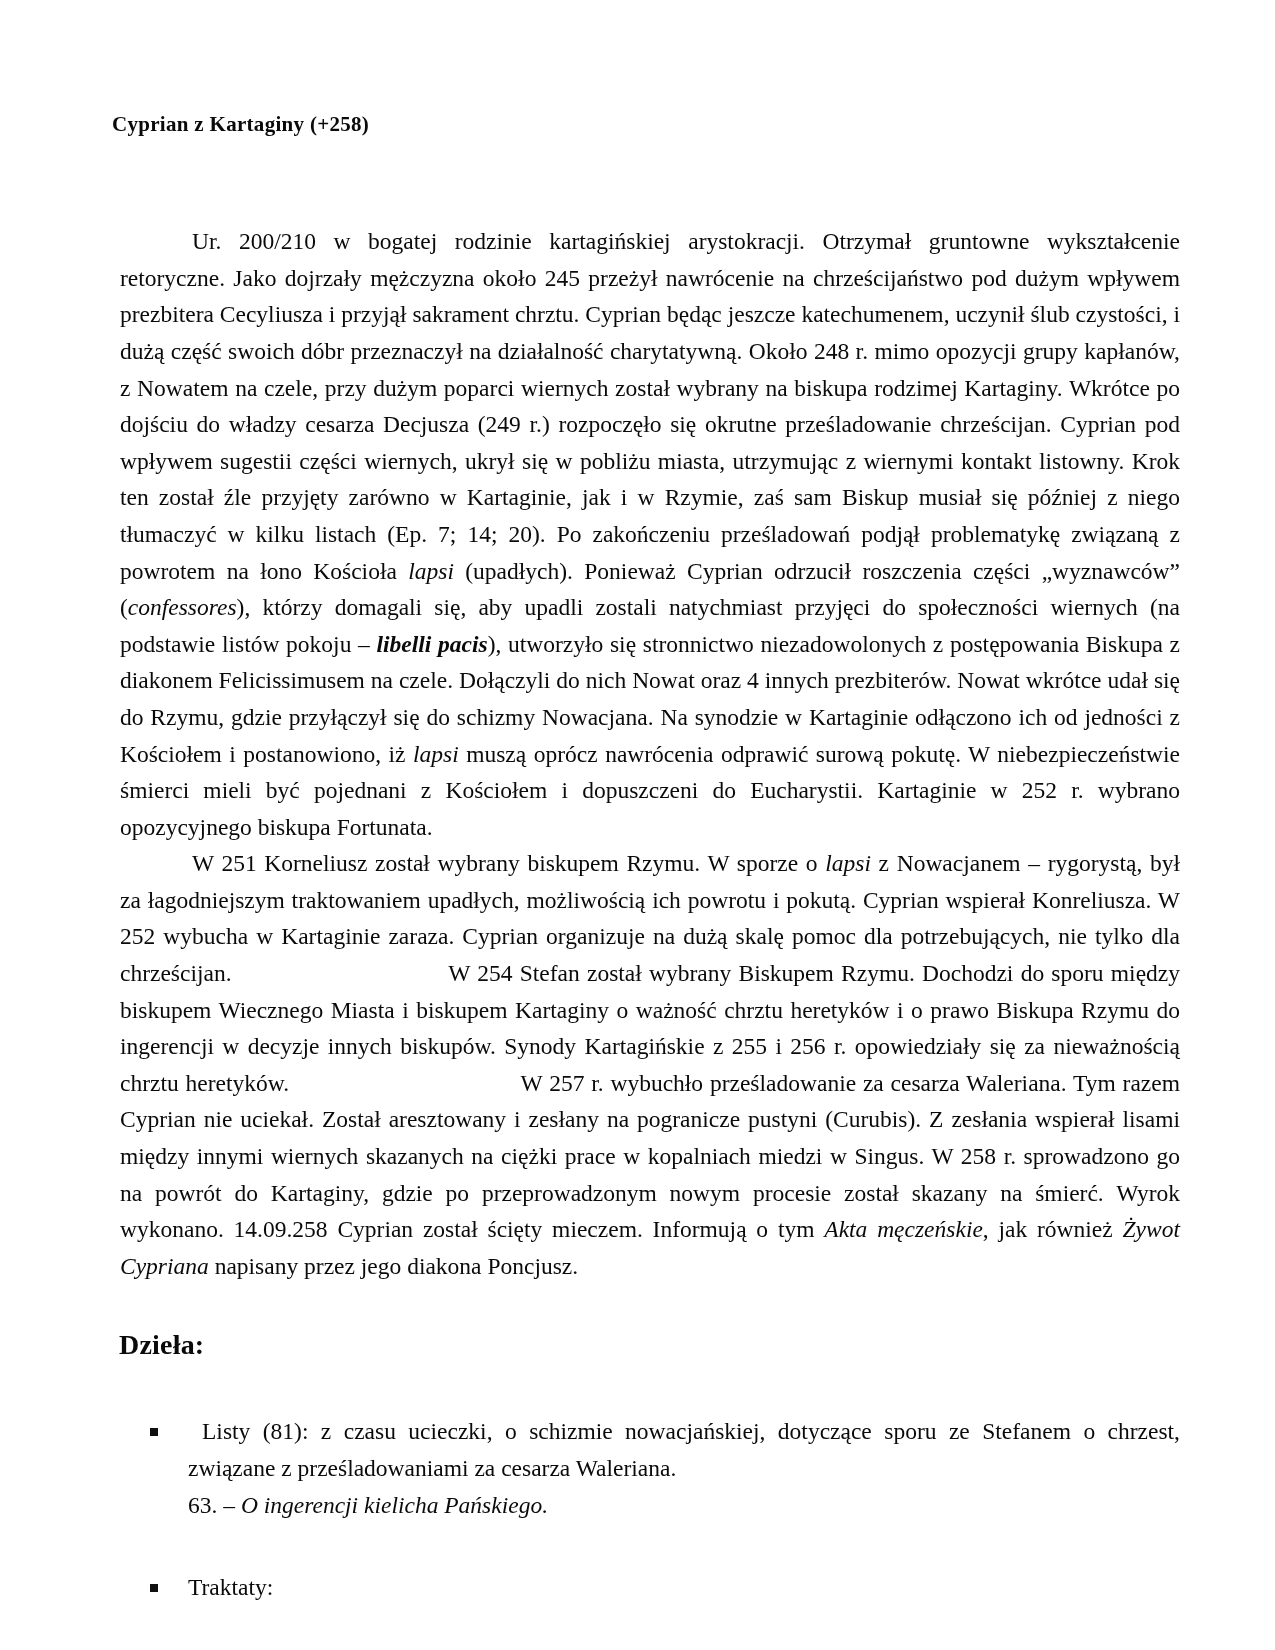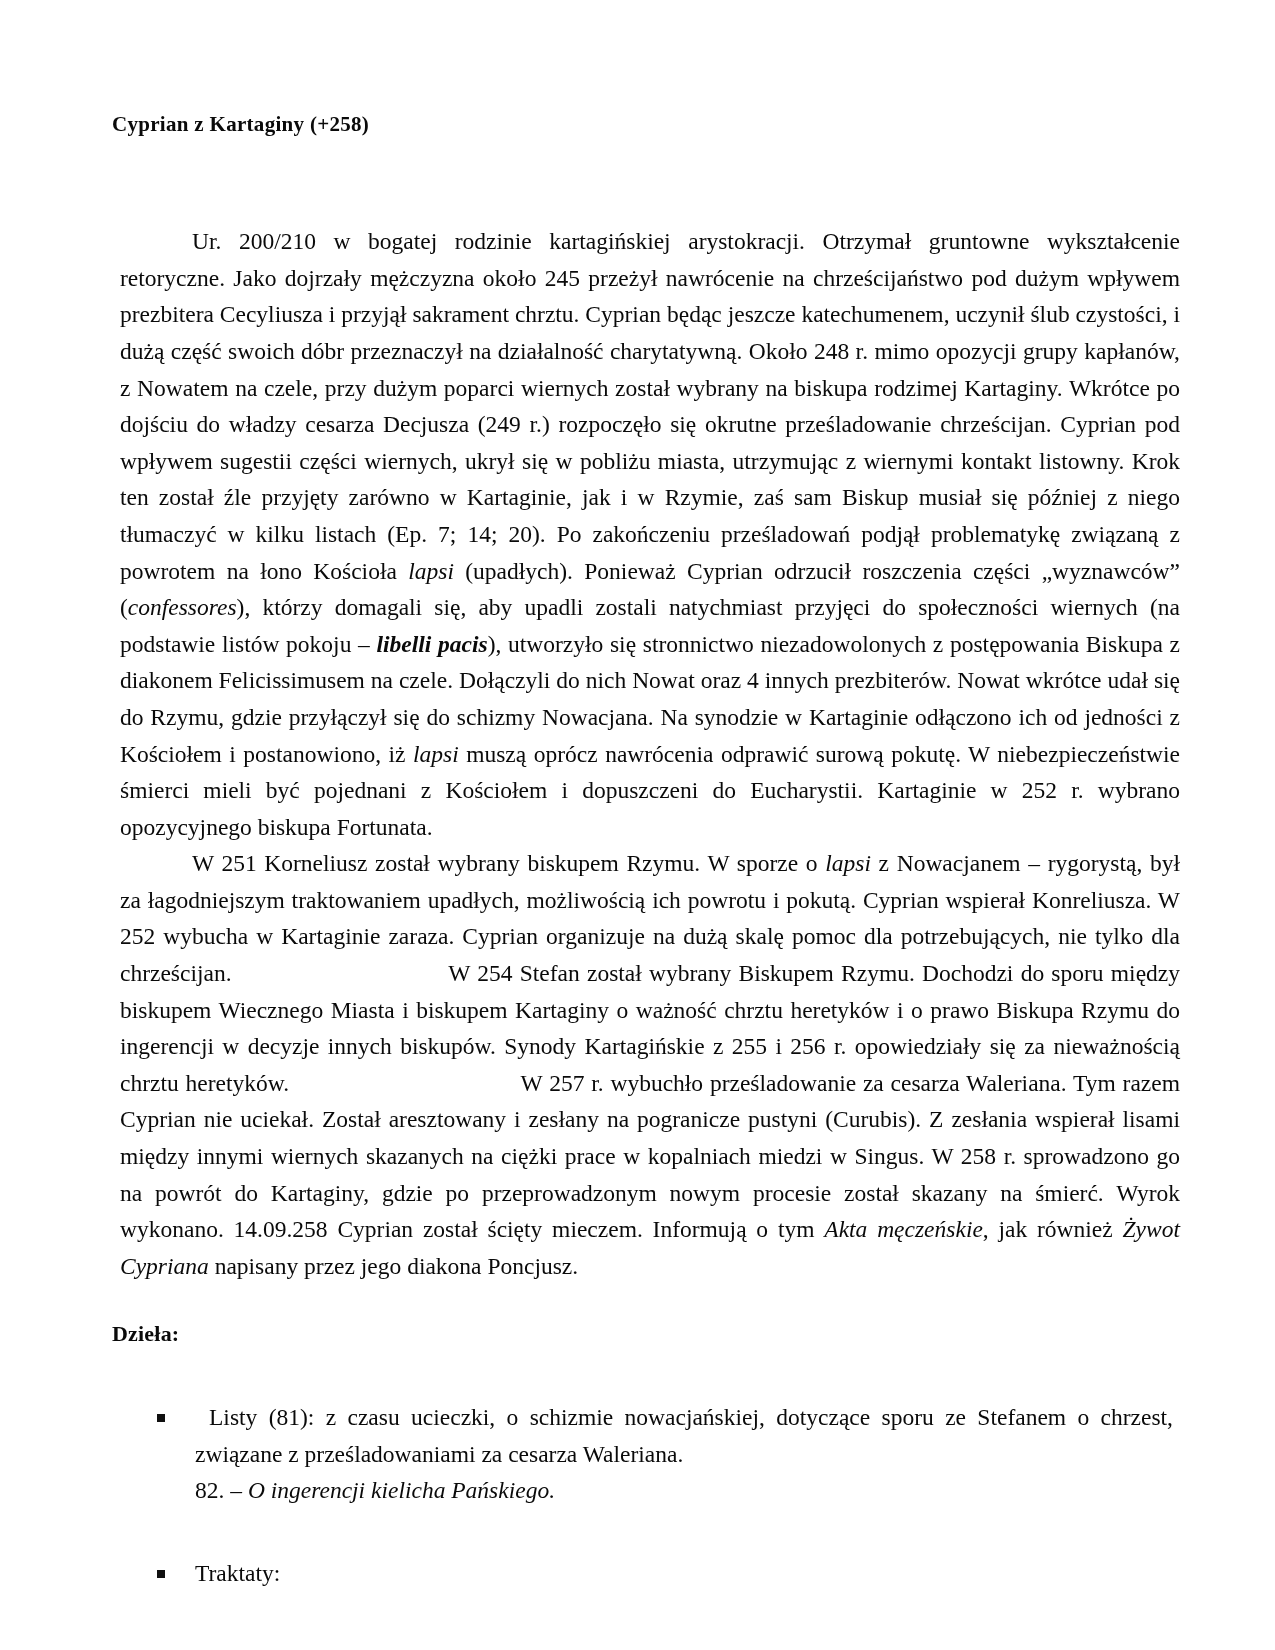--- a/index.html
+++ b/index.html
@@ -51,39 +51,39 @@
     -webkit-hyphens: none;
     hyphens: none;
   }
 
   p.body-par.indent {
     text-indent: 72px;
     margin-left: 8px;
   }
 
   .section-head {
-    font-size: 22px;
+    font-size: 28px;
     font-weight: bold;
-    margin: 0;
+    margin: 7px;
     line-height: 1.25;
     letter-spacing: 0.2px;
   }
   .gap-md { height: 36px; }
   .gap-lg { height: 44px; }
 
   ul.works {
     list-style: none;
     margin: 0;
     padding: 0;
   }
 
   ul.works > li {
     position: relative;
     padding-left: 76px;
-    margin: 7px;
+    margin: 0;
   }
 
   ul.works > li + li { margin-top: 46px; }
 
   .sq-bullet {
     position: absolute;
     left: 38px;
     top: 15px;
     width: 8px;
     height: 8px;
@@ -128,21 +128,21 @@
     <div class="gap-md"></div>
 
     <h2 class="section-head">Dzieła:</h2>
 
     <div class="gap-lg"></div>
 
     <ul class="works" id="works-list">
         <li>
           <span class="sq-bullet"></span>
           <p class="li-line lead"><span>Listy (81): z czasu ucieczki, o schizmie nowacjańskiej, dotyczące sporu ze Stefanem o chrzest, związane z prześladowaniami za cesarza Waleriana.</span></p>
-          <p class="li-line"><span>82. – </span><i>O ingerencji kielicha Pańskiego.</i></p>
+          <p class="li-line"><span>63. – </span><i>O ingerencji kielicha Pańskiego.</i></p>
         </li>
         <li>
           <span class="sq-bullet"></span>
           <p class="li-line"><span>Traktaty:</span></p>
         </li>
       </ul>
 
   </div>
 </div>
 

